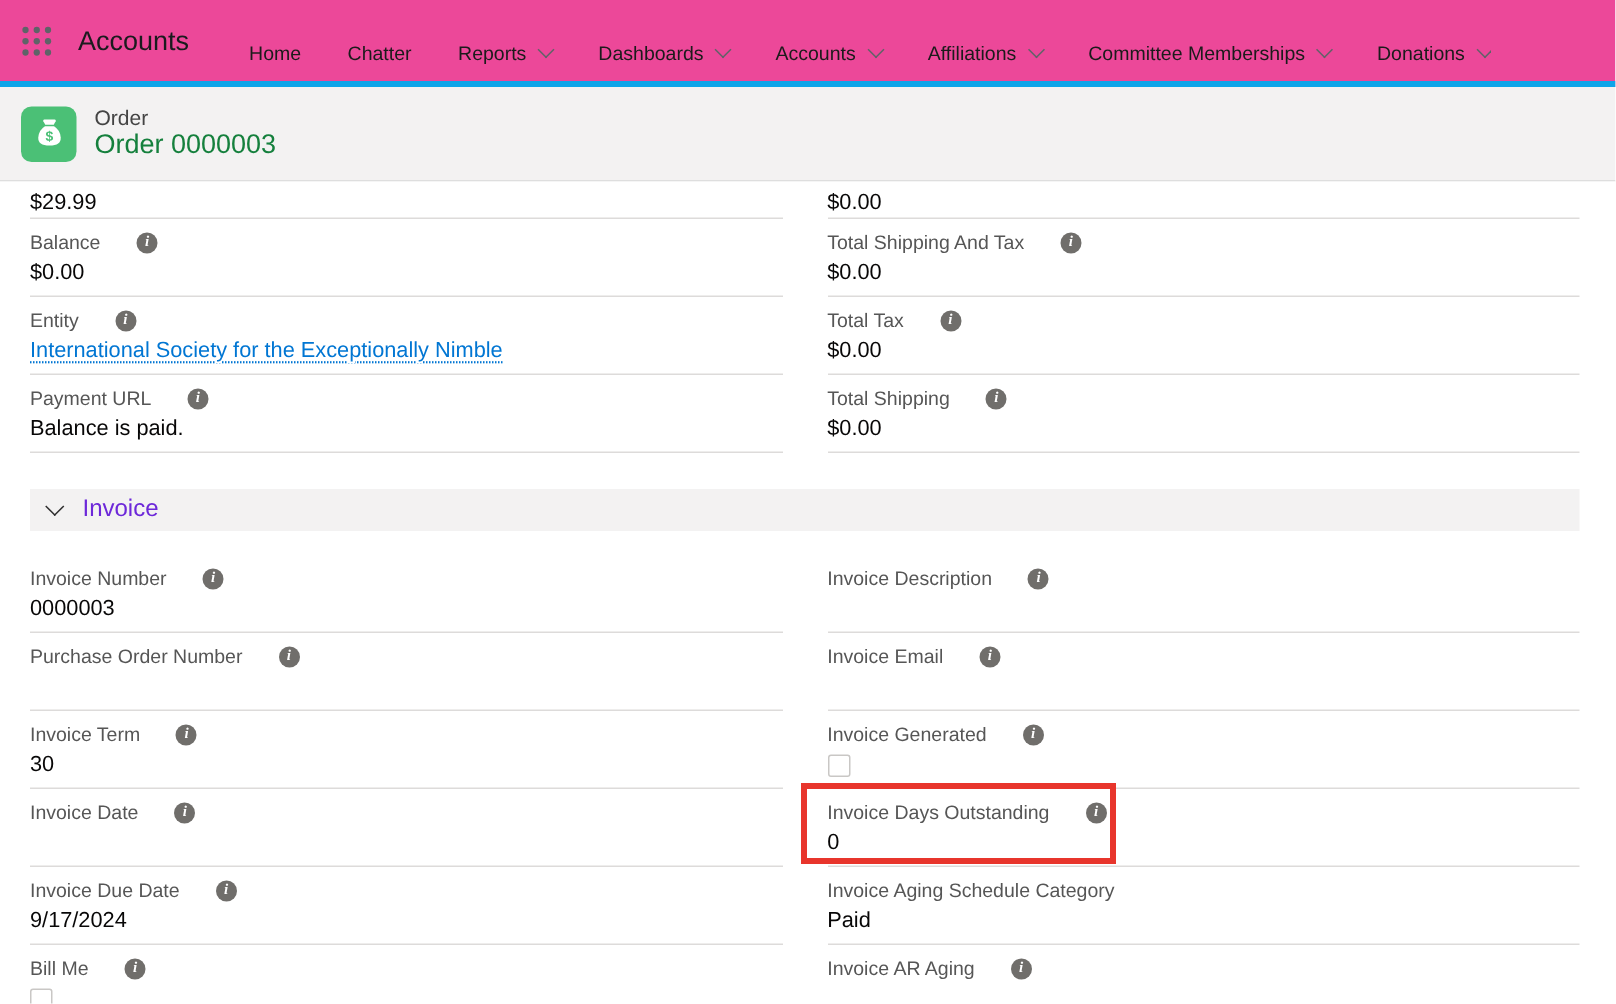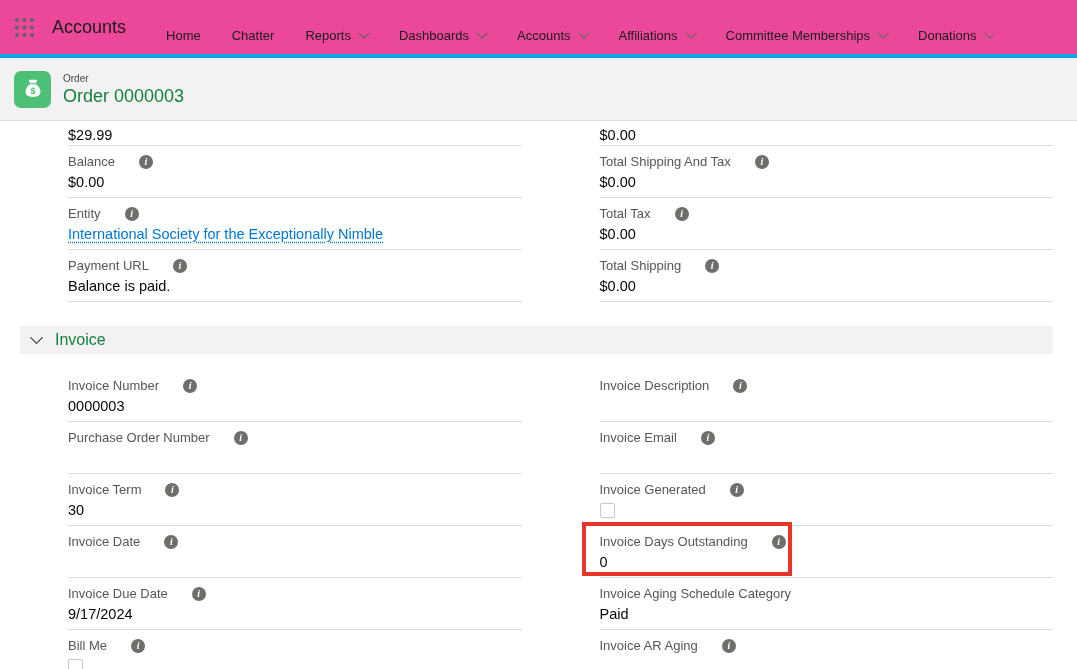--- a/index.html
+++ b/index.html
@@ -15,48 +15,48 @@
   .nav-item { display: inline-flex; align-items: center; gap: 9px; font-size: 13px;
     color: #1b1b1b; cursor: pointer; text-decoration: none; margin-top: 17px; }
   .chev { width: 8px; height: 8px; border-right: 1.4px solid #5f6368; border-bottom: 1.4px solid #5f6368;
     transform: rotate(45deg) translate(-2px,-2px); display: inline-block; }
 
   
   .record-header { height: 63px; background: #f3f2f2; border-bottom: 1px solid #dedede;
     display: flex; align-items: center; padding: 0 14px; }
   .record-icon { width: 37px; height: 37px; border-radius: 7px; background: #4bc076;
     display: flex; align-items: center; justify-content: center; margin-right: 12px; flex: 0 0 auto; }
-  .record-type { font-size: 10px; color: #444; line-height: 15px; }
+  .record-type { font-size: 14px; color: #444; line-height: 15px; }
   .record-title { font-size: 18px; font-weight: normal; color: #15803d; line-height: 21px; }
 
   
   .detail { padding: 0 24px 0 20px; background: #fff; }
   .field-grid { display: grid; grid-template-columns: 1fr 1fr; column-gap: 30px; }
-  .col { min-width: 0; margin-left: 48px; }
+  .col { min-width: 0; }
 
   .field { position: relative; min-height: 52px; padding-top: 7px; border-bottom: 1px solid #dddbda; }
   .field.no-label { min-height: 25px; padding-top: 2px; }
   .field-label { font-size: 13px; color: #565656; display: flex; align-items: center; gap: 24px; height: 17px; }
   .info-icon { width: 14px; height: 14px; border-radius: 50%; background: #706e6b; color: #fff;
     font-family: "Liberation Serif", serif; font-size: 10px; font-weight: bold; font-style: italic;
     display: inline-flex; align-items: center; justify-content: center; cursor: pointer; flex: 0 0 auto; }
   .field-value { font-size: 14.5px; color: #080707; margin-top: 3px; min-height: 19px; line-height: 19px; }
   .value-link { color: #0176d3; cursor: pointer; text-decoration: underline dotted; text-underline-offset: 3px; }
   .checkbox { width: 15px; height: 15px; border: 1px solid #c9c7c5; border-radius: 2px;
     background: #fff; display: inline-block; margin-top: 2px; cursor: pointer; }
 
   .highlight-box { position: absolute; left: -18px; top: -4px; width: 210px; height: 54px;
     border: 4px solid #e8352c; z-index: 5; pointer-events: none; }
 
   
   .section-header { margin-top: 24px; margin-bottom: 16px; height: 28px; background: #f3f2f2;
     display: flex; align-items: center; padding-left: 12px; cursor: pointer; }
   .section-chevron { width: 9px; height: 9px; border-right: 1.8px solid #2e2e2e; border-bottom: 1.8px solid #2e2e2e;
     transform: rotate(45deg) translate(-2px,-2px); display: inline-block; margin-right: 14px; flex: 0 0 auto; }
-  .section-title { font-size: 16px; color: #15803d; }
+  .section-title { font-size: 16px; color: #6d28d9; }
 </style>
 </head>
 <body>
 
 <nav class="navbar">
   <span class="waffle">
     <svg viewBox="0 0 21 21" width="21" height="21">
       <g fill="#5f6368">
         <circle cx="3" cy="3" r="2.1"></circle>
           <circle cx="10.5" cy="3" r="2.1"></circle>

